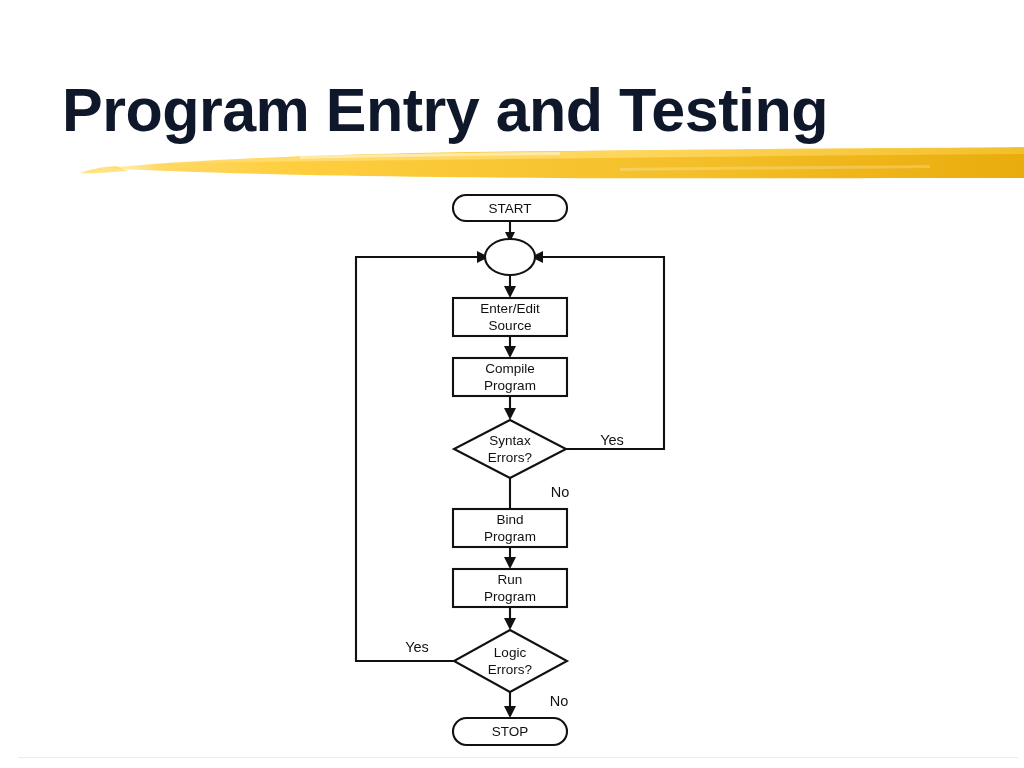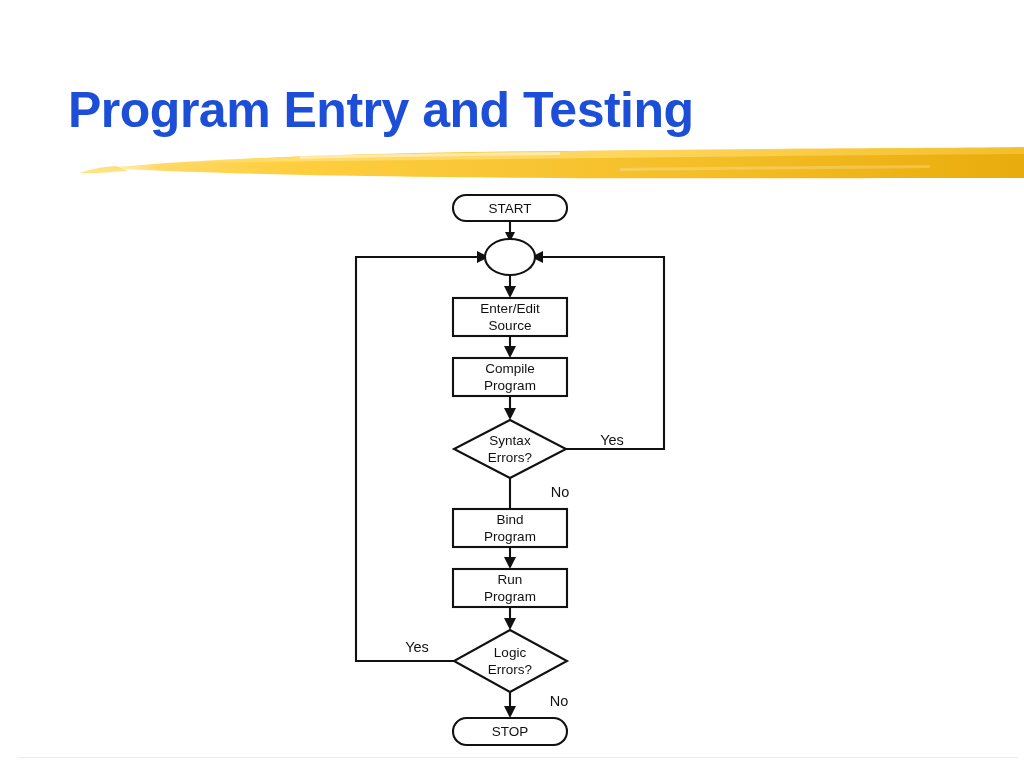--- a/index.html
+++ b/index.html
@@ -12,28 +12,28 @@
     height: 768px;
     position: relative;
     overflow: hidden;
     font-family: "Liberation Sans", sans-serif;
     -webkit-font-smoothing: antialiased;
   }
 
   
   #slide-title {
     position: absolute;
-    left: 68px;
+    left: 62px;
     top: 82px;
     font-family: "Liberation Sans", sans-serif;
     font-weight: bold;
-    font-size: 50px;
+    font-size: 61px;
     line-height: 56px;
     letter-spacing: -0.5px;
-    color: #1d4ed8;
+    color: #0f172a;
     white-space: nowrap;
   }
 
   
   #title-brush {
     position: absolute;
     left: 0;
     top: 138px;
     width: 1024px;
     height: 48px;

